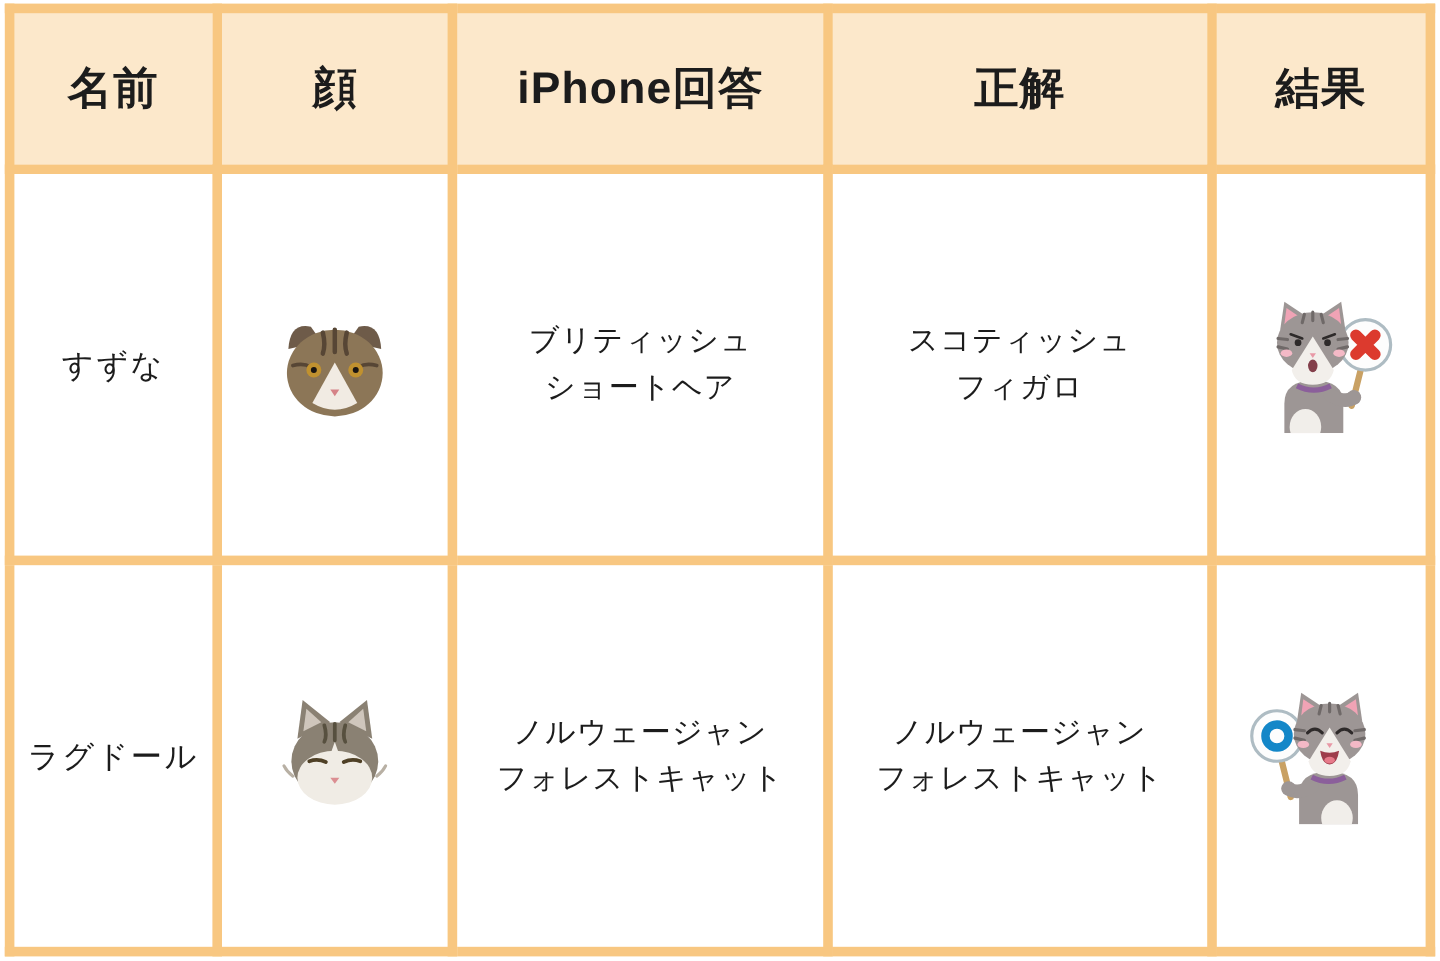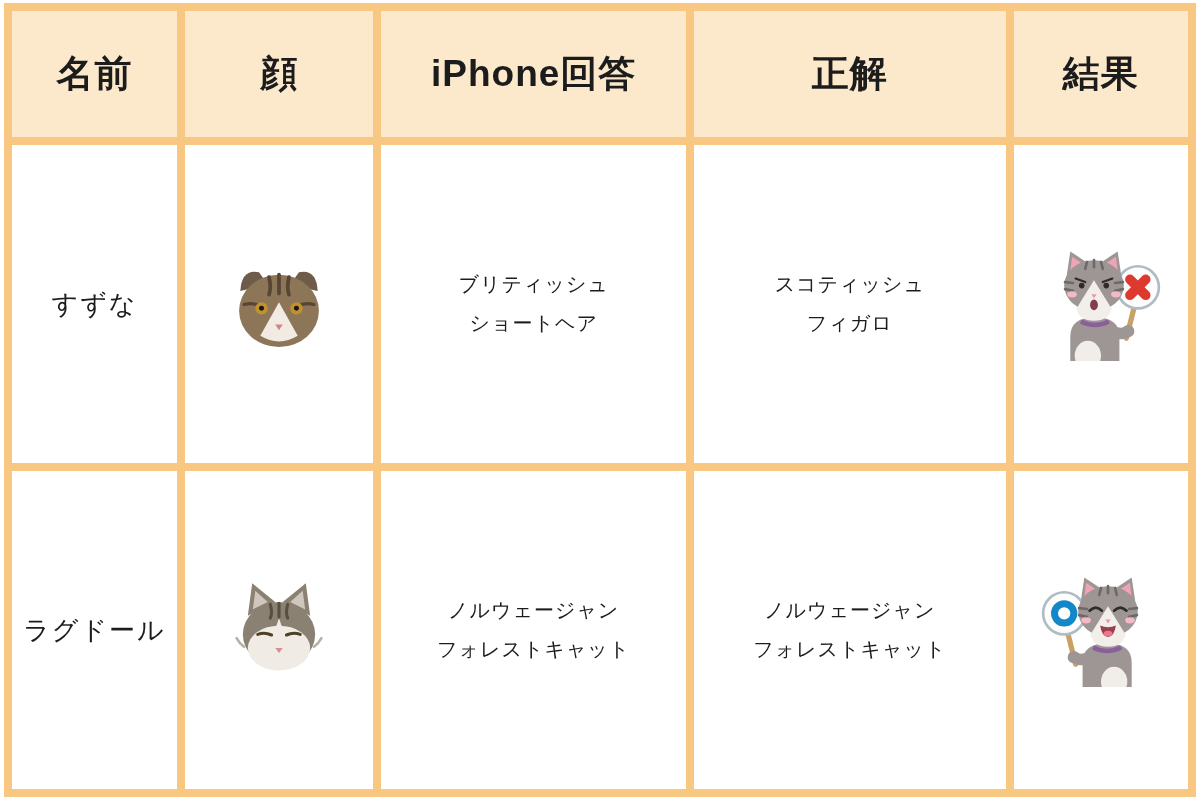--- a/index.html
+++ b/index.html
@@ -29,21 +29,21 @@
   }
   table.quiz th{
     background:#FCE8CB;
     font-size:37px;
     font-weight:bold;
     letter-spacing:1px;
   }
   table.quiz td{background:#ffffff;}
   thead tr{height:134px;}
   .name-cell{font-size:26px;letter-spacing:2px;}
-  .answer-cell{font-size:20px;line-height:39px;letter-spacing:1px;}
+  .answer-cell{font-size:25px;line-height:39px;letter-spacing:1px;}
   .photo-img{height:106px;width:150px;display:block;margin:0 auto;}
   .result-img{height:114px;width:160px;display:block;margin:0 auto;}
   .sprite{position:absolute;width:0;height:0;overflow:hidden;}
 </style>
 </head>
 <body>
 
 <svg class="sprite" aria-hidden="true">
   <defs>
 

